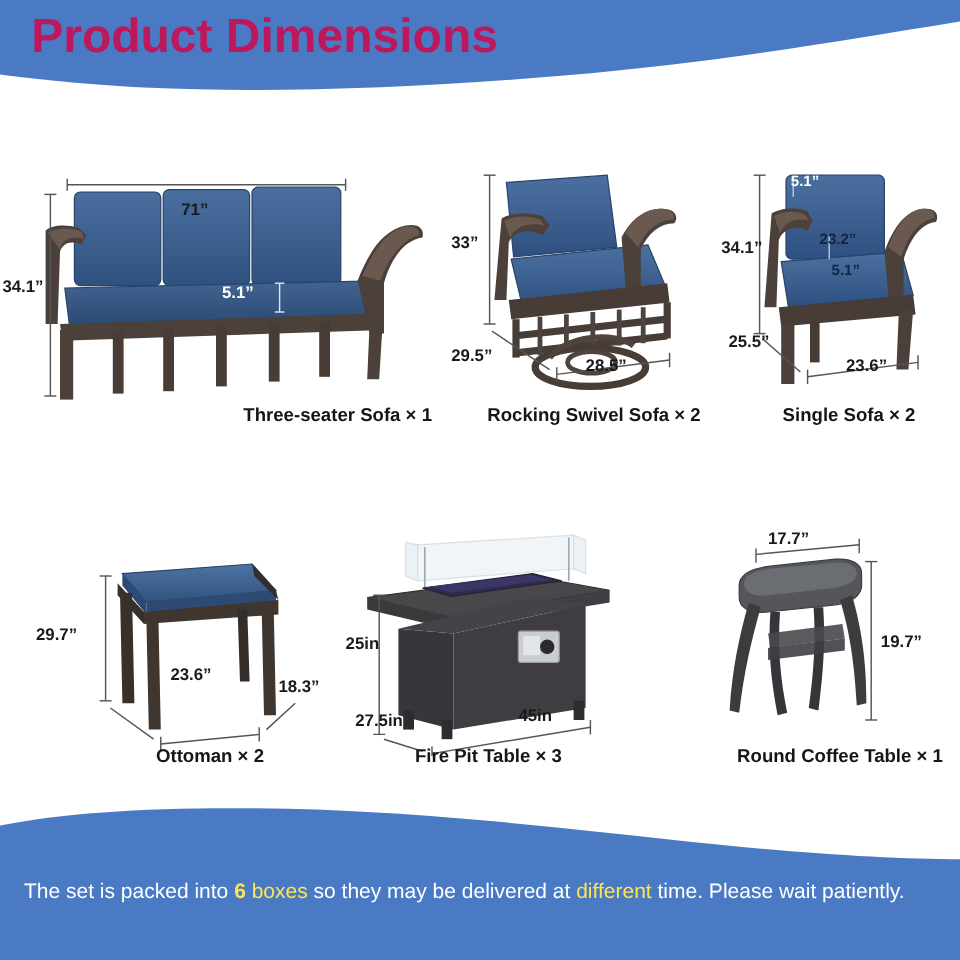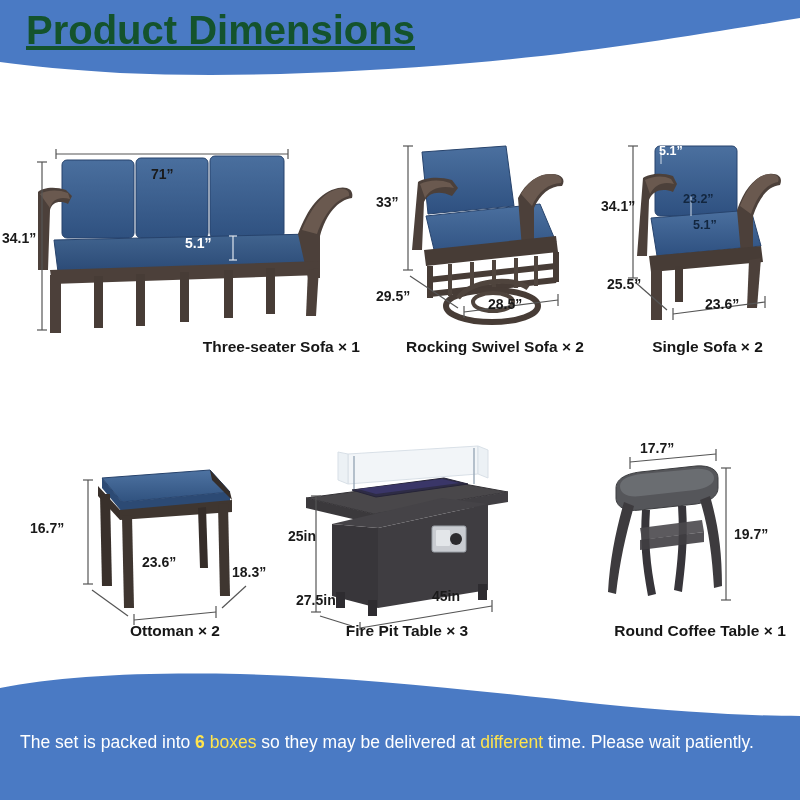--- a/index.html
+++ b/index.html
@@ -11,25 +11,24 @@
   }
   #page { position: relative; width: 800px; height: 800px; background: #fff; }
 
   
   .banner { position: absolute; left: 0; width: 800px; }
   #top-banner { top: 0; height: 95px; }
   #bottom-banner { top: 672px; height: 128px; }
   .banner svg { position: absolute; inset: 0; width: 100%; height: 100%; display: block; }
   .banner-title {
     position: absolute;
-    color: #14532d;
+    color: #be185d;
     font-weight: bold;
     letter-spacing: 0px;
     white-space: nowrap;
-    text-decoration: underline;
   }
   #top-title { left: 26px; top: 8px; font-size: 40px; }
   #bottom-title { left: 20px; top: 28px; font-size: 31px; }
   #package-line {
     position: absolute; left: 20px; top: 60px;
     font-size: 17.5px; color: #ffffff; white-space: nowrap;
   }
   .hl { color: #ffe44d; font-weight: bold; }
   .hl-w { color: #ffe44d; }
 
@@ -258,21 +257,21 @@
         <line x1="43" y1="30" x2="53" y2="30" stroke="#555" stroke-width="1.2"></line>
         <line x1="43" y1="134" x2="53" y2="134" stroke="#555" stroke-width="1.2"></line>
         <line x1="52" y1="140" x2="88" y2="166" stroke="#555" stroke-width="1.2"></line>
         <line x1="94" y1="170" x2="176" y2="162" stroke="#555" stroke-width="1.2"></line>
         <line x1="94" y1="164" x2="94" y2="176" stroke="#555" stroke-width="1.2"></line>
         <line x1="176" y1="156" x2="176" y2="168" stroke="#555" stroke-width="1.2"></line>
         <line x1="182" y1="158" x2="206" y2="136" stroke="#555" stroke-width="1.2"></line>
       </svg>
     </div>
 
-    <div class="dim" style="left:-10px; top:70px;">16.7”</div>
+    <div class="dim" style="left:-10px; top:70px;">29.7”</div>
     <div class="dim" style="left:102px; top:104px;">23.6”</div>
     <div class="dim" style="left:192px; top:114px;">18.3”</div>
 
     <div class="caption" style="top:172px;">Ottoman × 2</div>
   </div>
 
   <div class="cell" style="left:292px; top:440px; width:230px; height:210px;">
     <div class="figure">
       <svg width="230" height="190" viewBox="0 0 230 190">
 

